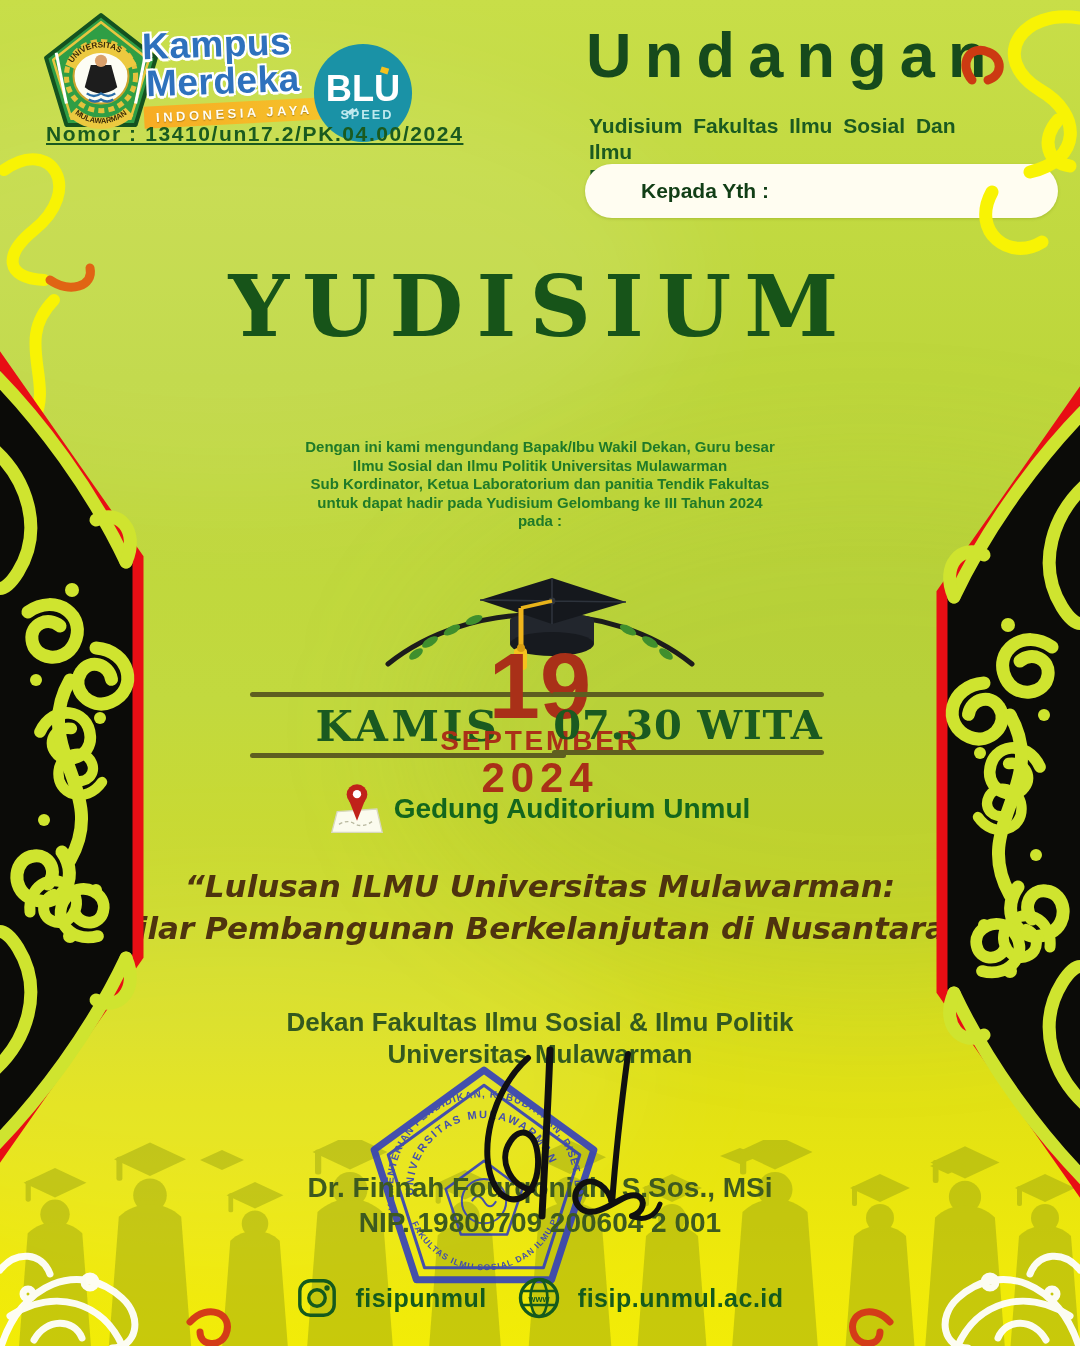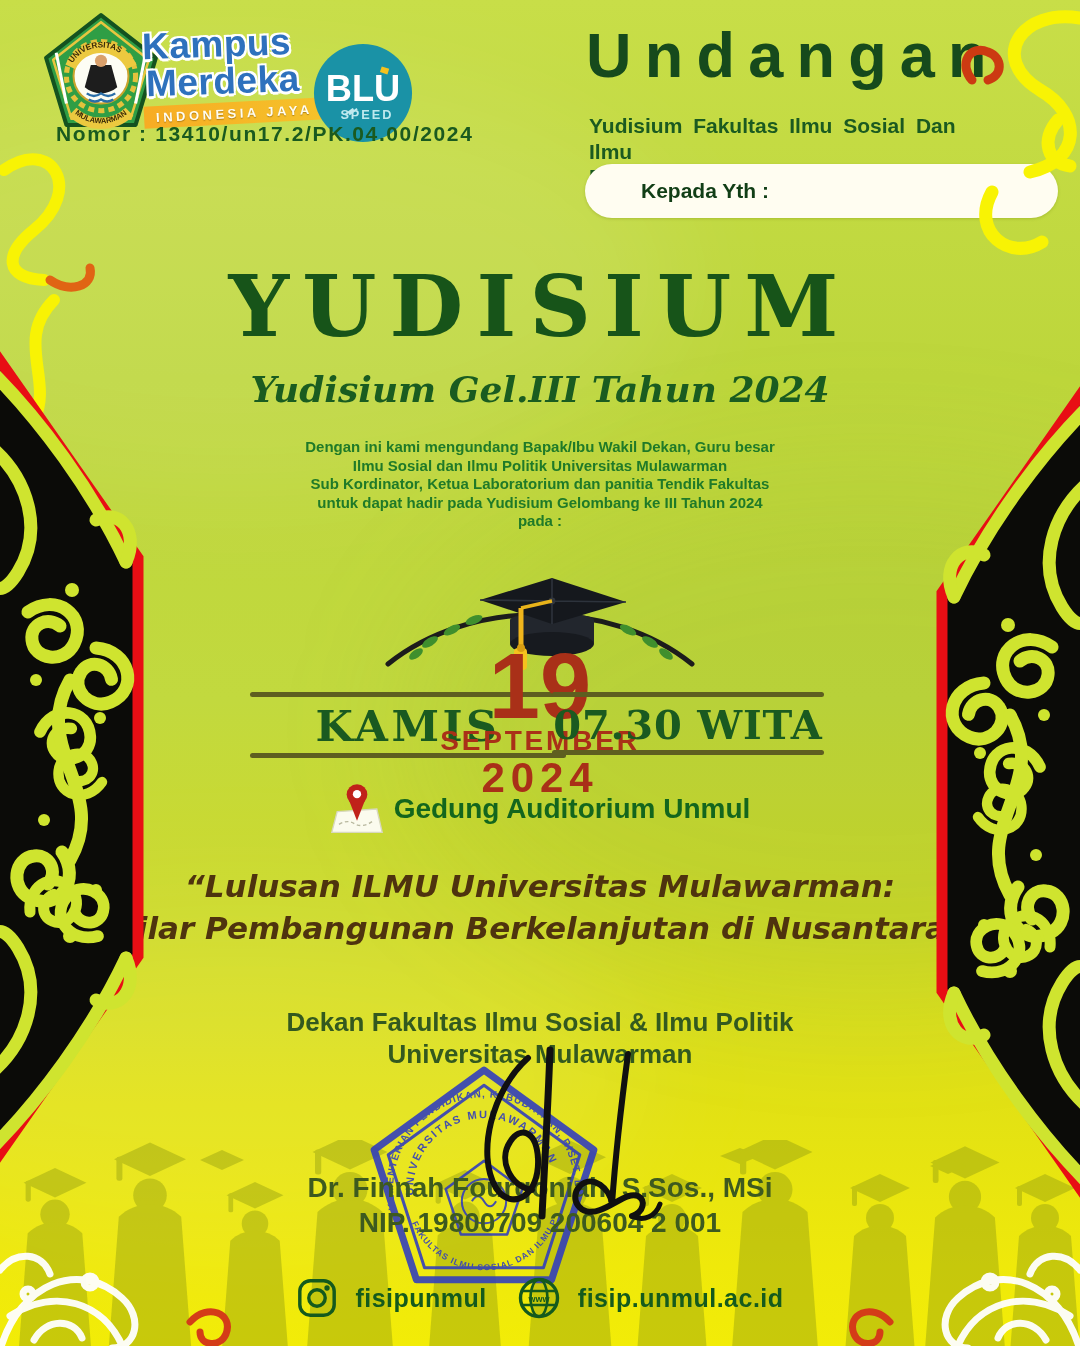--- a/index.html
+++ b/index.html
@@ -22,21 +22,21 @@
     text-shadow:-2px -2px 0 #fff,2px -2px 0 #fff,-2px 2px 0 #fff,2px 2px 0 #fff,0 3px 0 #fff;
   }
   .km-l2{margin-left:4px;margin-top:2px;}
   .km-banner{
     display:inline-block;margin-top:4px;margin-left:2px;transform:rotate(-3deg);
     background:linear-gradient(90deg,#f7ac24,#f5c22a);color:#fffdf2;
     font-size:13px;font-weight:bold;letter-spacing:3.5px;padding:4px 12px 3px;
     text-shadow:0 1px 1px rgba(90,60,0,.45);
   }
   .blu{position:absolute;left:312px;top:42px;width:102px;height:102px;}
-  .nomor{position:absolute;left:56px;top:122px;font-size:21px;font-weight:bold;color:#1a5a1f;letter-spacing:1.6px;}
+  .nomor{position:absolute;left:46px;top:122px;font-size:21px;font-weight:bold;color:#1a5a1f;letter-spacing:1.6px;text-decoration:underline;}
 
   .undangan-title{
     position:absolute;left:586px;top:24px;width:486px;
     font-size:63px;font-weight:bold;color:#164a1c;letter-spacing:.21em;line-height:1;
   }
   .undangan-sub{position:absolute;left:589px;top:113px;width:400px;
     font-size:21px;font-weight:bold;color:#1b5a20;line-height:1.22;}
   .undangan-sub .l1{word-spacing:5px;}
   .kepada-box{position:absolute;left:585px;top:164px;width:473px;height:54px;background:#fffdf1;border-radius:28px;box-shadow:0 1px 3px rgba(90,110,0,.25);}
   .kepada-label{margin:15px 0 0 56px;font-size:21px;font-weight:bold;color:#113e16;}
@@ -274,21 +274,20 @@
   <div class="undangan-sub">
     <div class="l1">Yudisium Fakultas Ilmu Sosial Dan Ilmu</div>
     <div class="l2">Politik Universitas Mulawarman</div>
   </div>
 
   <div class="kepada-box">
     <div class="kepada-label">Kepada Yth :</div>
   </div>
 
   <div class="yudisium-title">YUDISIUM</div>
-  <div class="yudisium-sub">Yudisium Gel.III Tahun 2024</div>
 
   <div class="invite">
     <div>Dengan ini kami mengundang Bapak/Ibu Wakil Dekan, Guru besar</div>
     <div>Ilmu Sosial dan Ilmu Politik Universitas Mulawarman</div>
     <div>Sub Kordinator, Ketua Laboratorium dan panitia Tendik Fakultas</div>
     <div>untuk dapat hadir pada Yudisium Gelombang ke III Tahun 2024</div>
     <div>pada :</div>
   </div>
 
   <svg class="cap-graphic" viewBox="0 0 320 108">

